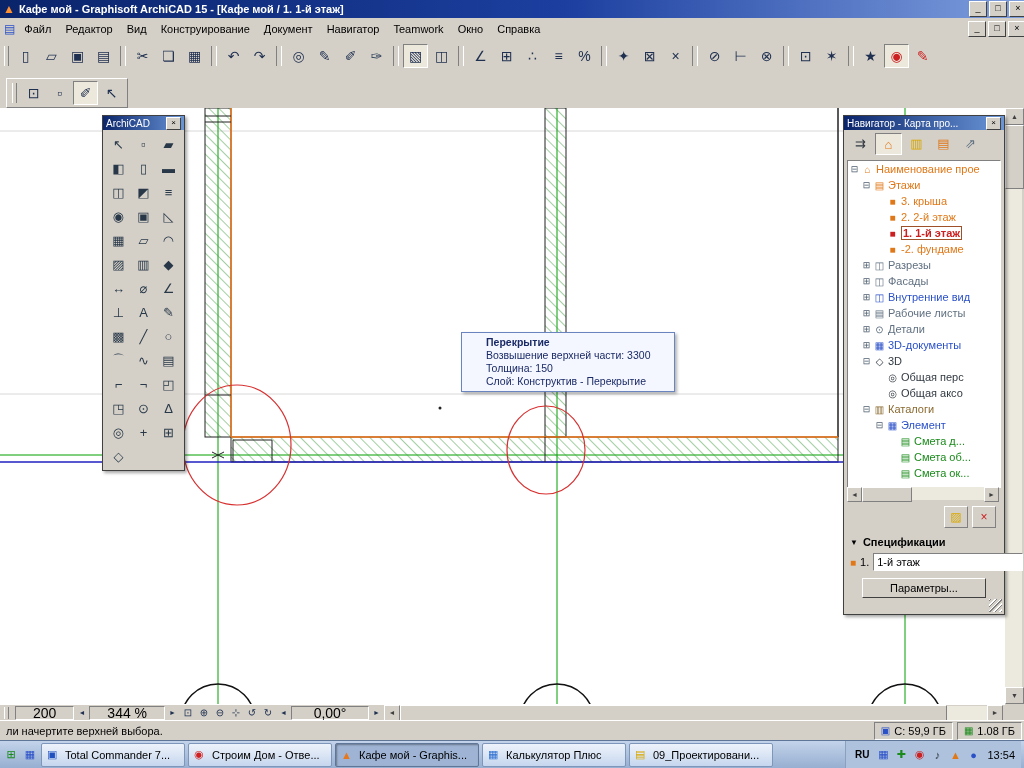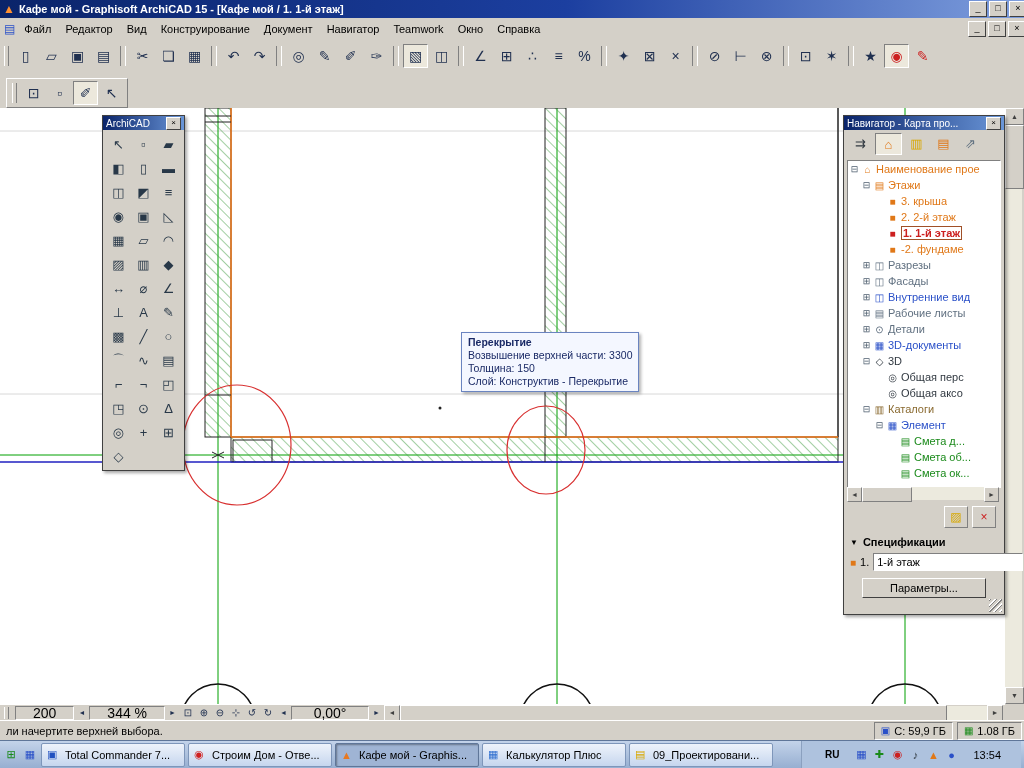--- a/index.html
+++ b/index.html
@@ -81,27 +81,27 @@
   .startgrp{display:flex;gap:3px;align-items:center;}
   .trayico{width:16px;height:16px;display:flex;align-items:center;justify-content:center;font-size:11px;}
   .taskbtns{display:flex;gap:3px;flex:1;min-width:0;}
   .taskbtn{flex:0 1 132px;min-width:0;height:22px;display:flex;align-items:center;gap:4px;padding:0 5px;
     background:linear-gradient(#eef3fb,#c6d6ee);border:1px solid #7e96ba;border-radius:2px;overflow:hidden;}
   .taskbtn.active{background:#9fb4d4;border-color:#5f7699;box-shadow:inset 1px 1px 2px rgba(0,0,0,.35);}
   .tico{font-size:11px;flex:0 0 14px;}
   .ico-blue .tico{color:#2050c0;}.ico-blue2 .tico{color:#3070d0;}.ico-red .tico{color:#d02020;}
   .ico-orange .tico{color:#e87820;}.ico-folder .tico{color:#d8a800;}
   .tlab{overflow:hidden;text-overflow:ellipsis;white-space:nowrap;}
-  .tray{margin-left:auto;display:flex;align-items:center;gap:11px;height:100%;padding:0 20px;
+  .tray{margin-left:auto;display:flex;align-items:center;gap:3px;height:100%;padding:0 6px;
     background:#aec2de;border-left:1px solid #8ba0bf;}
   .lang{font-weight:bold;font-size:10px;padding:1px 3px;}
   .clock{margin-left:3px;}
   
   .tooltip{background:#f4f7ff;border:1px solid #6a84c0;box-shadow:2px 2px 3px rgba(0,0,0,.3);
-    padding:3px 6px;color:#1a2a66;white-space:nowrap;font-size:10.5px;line-height:13px;z-index:3;}
+    padding:3px 24px;color:#1a2a66;white-space:nowrap;font-size:10.5px;line-height:13px;z-index:3;}
   .tooltip .tt{font-weight:bold;}
   .z5{z-index:5;}
 </style>
 </head>
 <body>
 
 <div class="abs titlebar" style="left:0;top:0;width:1024px;height:18px;">
   <span class="appicon">▲</span>
   <span class="wtitle">Кафе мой - Graphisoft ArchiCAD 15 - [Кафе мой / 1. 1-й этаж]</span>
   <span class="winbtns">

